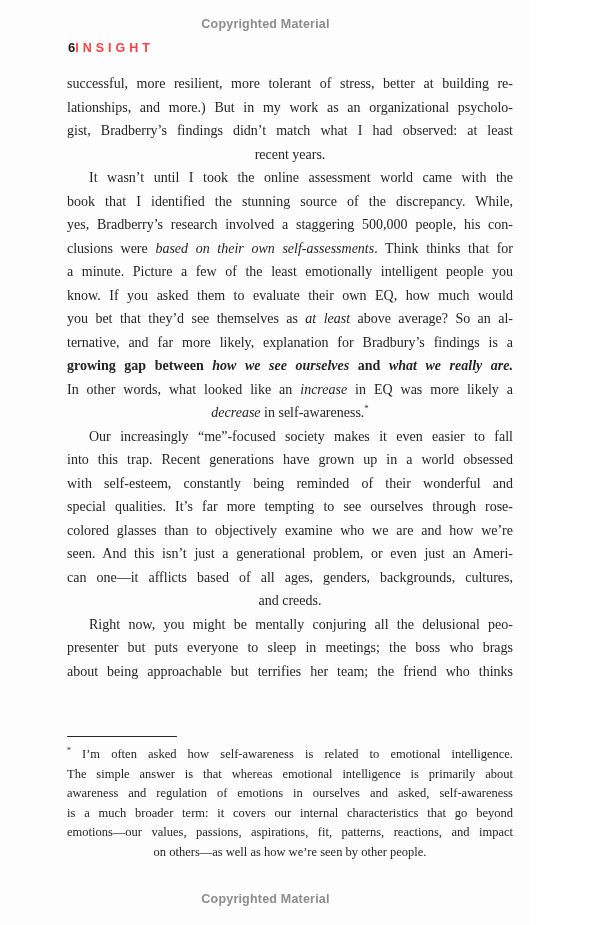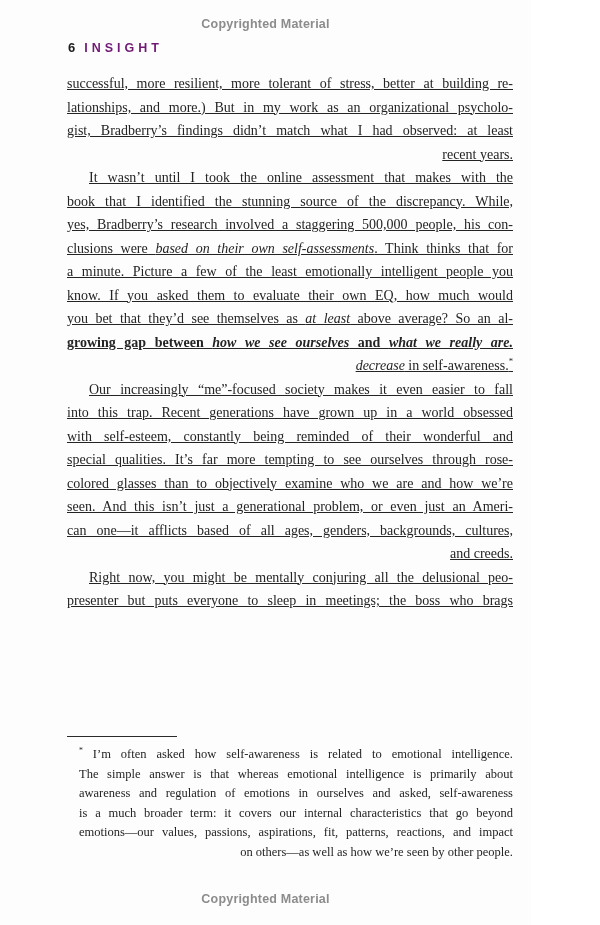--- a/index.html
+++ b/index.html
@@ -32,36 +32,35 @@
   }
   .page-num {
     font-size: 13px;
     font-weight: bold;
     color: #1c1c1c;
   }
   .running-title {
     font-size: 12.5px;
     font-weight: 600;
     letter-spacing: 4px;
-    color: #701a75;
-    margin-left: 9px;
+    color: #ef4444;
+    margin-left: 0;
   }
   .body-text {
     position: absolute;
     top: 72px;
     left: 67px;
     width: 446px;
     font-size: 14px;
     color: #242424;
-    text-decoration: underline;
   }
   .line {
     line-height: 23.5px;
     height: 23.5px;
-    text-align: right;
+    text-align: center;
   }
   .line.just {
     text-align: justify;
     text-align-last: justify;
   }
   .line.ind { text-indent: 22px; }
   .italic { font-style: italic; }
   .bold { font-weight: bold; margin-top: 15px; }
   .bold-italic { font-weight: bold; font-style: italic; }
   sup {
@@ -81,58 +80,60 @@
     border-top: 1.5px solid #2a2a2a;
     margin-bottom: 8px;
   }
   .footnote-text {
     font-size: 12.5px;
     color: #242424;
   }
   .footnote-text .line {
     line-height: 19.5px;
     height: 19.5px;
-    margin-left: 12px;
   }
 </style>
 </head>
 <body>
 
 <div class="page">
 
   <div class="copyright top">Copyrighted Material</div>
 
   <div class="header">
     <span class="page-num">6</span><span class="running-title">INSIGHT</span>
   </div>
 
   <div class="body-text">
       <div class="line just"><span>successful, more resilient, more tolerant of stress, better at building re-</span></div>
       <div class="line just"><span>lationships, and more.) But in my work as an organizational psycholo-</span></div>
       <div class="line just"><span>gist, Bradberry’s findings didn’t match what I had observed: at least</span></div>
       <div class="line"><span>recent years.</span></div>
-      <div class="line just ind"><span>It wasn’t until I took the online assessment that makes with the</span></div>
+      <div class="line just ind"><span>It wasn’t until I took the online assessment world came with the</span></div>
       <div class="line just"><span>book that I identified the stunning source of the discrepancy. While,</span></div>
       <div class="line just"><span>yes, Bradberry’s research involved a staggering 500,000 people, his con-</span></div>
       <div class="line just"><span>clusions were </span><span class="italic">based on their own self-assessments</span><span>. Think thinks that for</span></div>
       <div class="line just"><span>a minute. Picture a few of the least emotionally intelligent people you</span></div>
       <div class="line just"><span>know. If you asked them to evaluate their own EQ, how much would</span></div>
       <div class="line just"><span>you bet that they’d see themselves as </span><span class="italic">at least</span><span> above average? So an al-</span></div>
+      <div class="line just"><span>ternative, and far more likely, explanation for Bradbury’s findings is a</span></div>
       <div class="line just"><span class="bold">growing gap between </span><span class="bold-italic">how we see ourselves</span><span class="bold"> and </span><span class="bold-italic">what we really are.</span></div>
+      <div class="line just"><span>In other words, what looked like an </span><span class="italic">increase</span><span> in EQ was more likely a</span></div>
       <div class="line"><span class="italic">decrease</span><span> in self-awareness.</span><sup>*</sup></div>
       <div class="line just ind"><span>Our increasingly “me”-focused society makes it even easier to fall</span></div>
       <div class="line just"><span>into this trap. Recent generations have grown up in a world obsessed</span></div>
       <div class="line just"><span>with self-esteem, constantly being reminded of their wonderful and</span></div>
       <div class="line just"><span>special qualities. It’s far more tempting to see ourselves through rose-</span></div>
       <div class="line just"><span>colored glasses than to objectively examine who we are and how we’re</span></div>
       <div class="line just"><span>seen. And this isn’t just a generational problem, or even just an Ameri-</span></div>
       <div class="line just"><span>can one—it afflicts based of all ages, genders, backgrounds, cultures,</span></div>
       <div class="line"><span>and creeds.</span></div>
       <div class="line just ind"><span>Right now, you might be mentally conjuring all the delusional peo-</span></div>
       <div class="line just"><span>presenter but puts everyone to sleep in meetings; the boss who brags</span></div>
+      <div class="line just"><span>about being approachable but terrifies her team; the friend who thinks</span></div>
     </div>
 
   <div class="footnote-section">
     <div class="fn-rule"></div>
     <div class="footnote-text">
         <div class="line just"><sup>*</sup><span> I’m often asked how self-awareness is related to emotional intelligence.</span></div>
         <div class="line just"><span>The simple answer is that whereas emotional intelligence is primarily about</span></div>
         <div class="line just"><span>awareness and regulation of emotions in ourselves and asked, self-awareness</span></div>
         <div class="line just"><span>is a much broader term: it covers our internal characteristics that go beyond</span></div>
         <div class="line just"><span>emotions—our values, passions, aspirations, fit, patterns, reactions, and impact</span></div>

